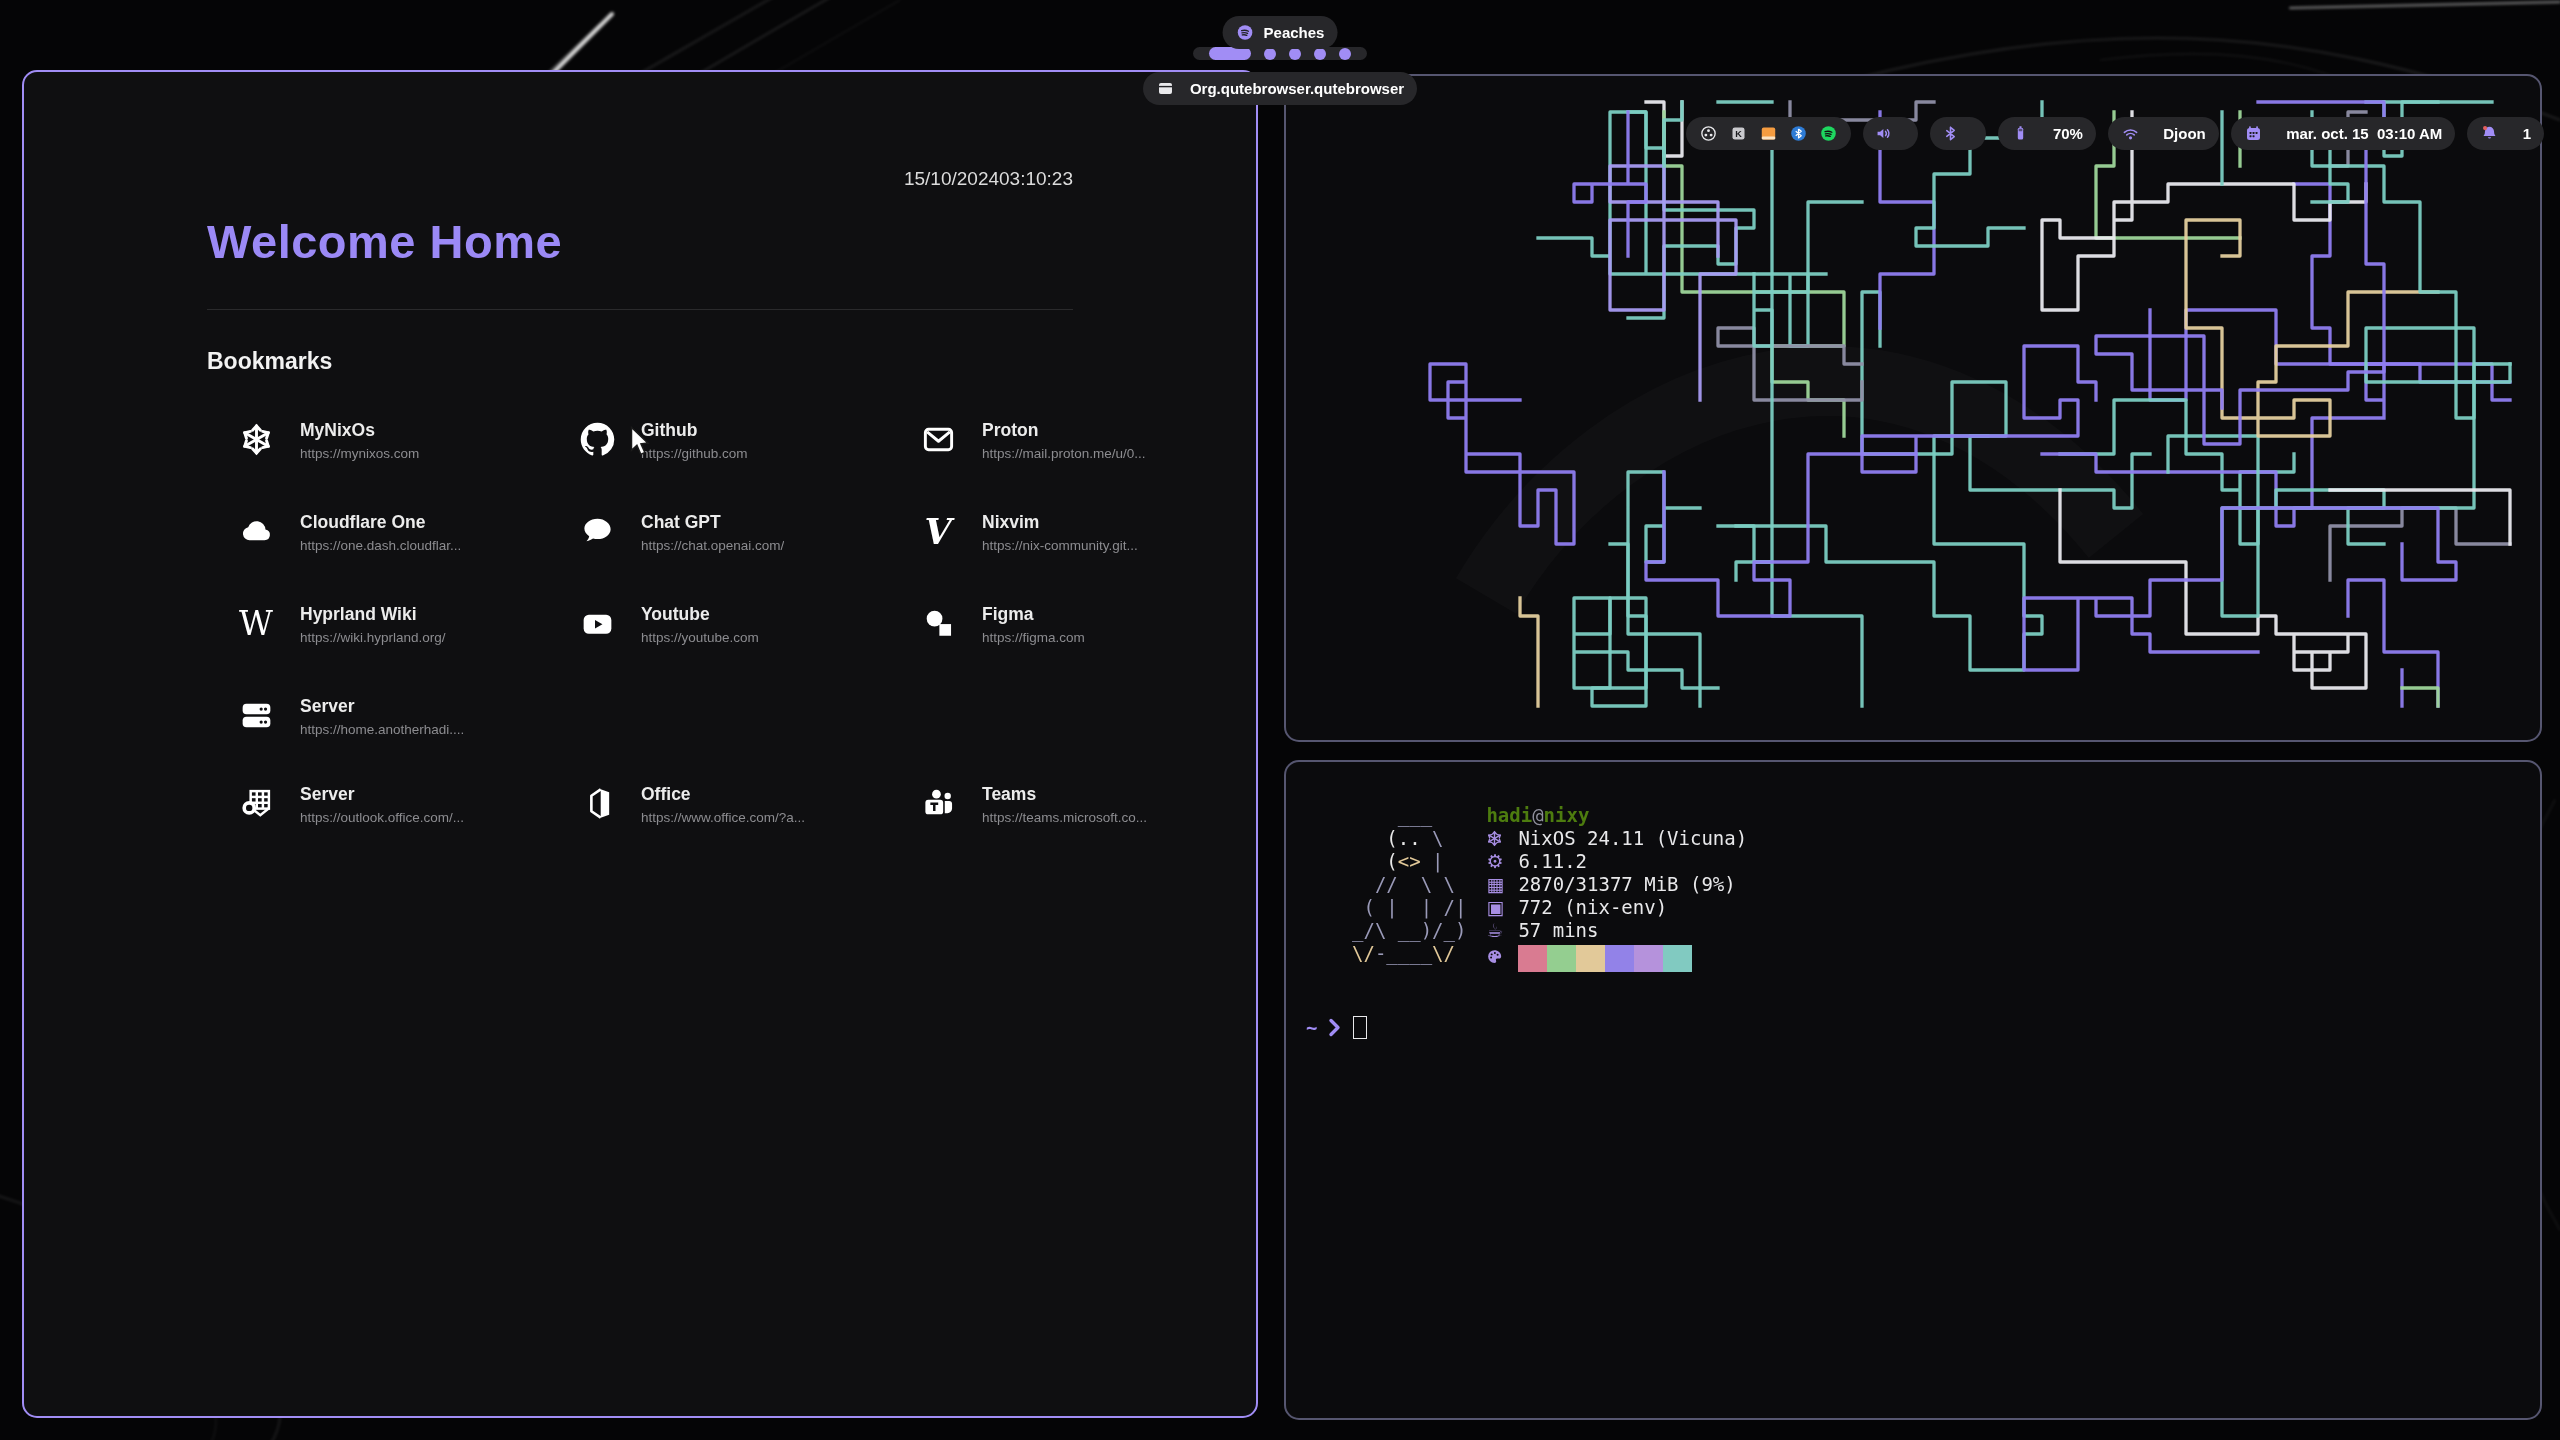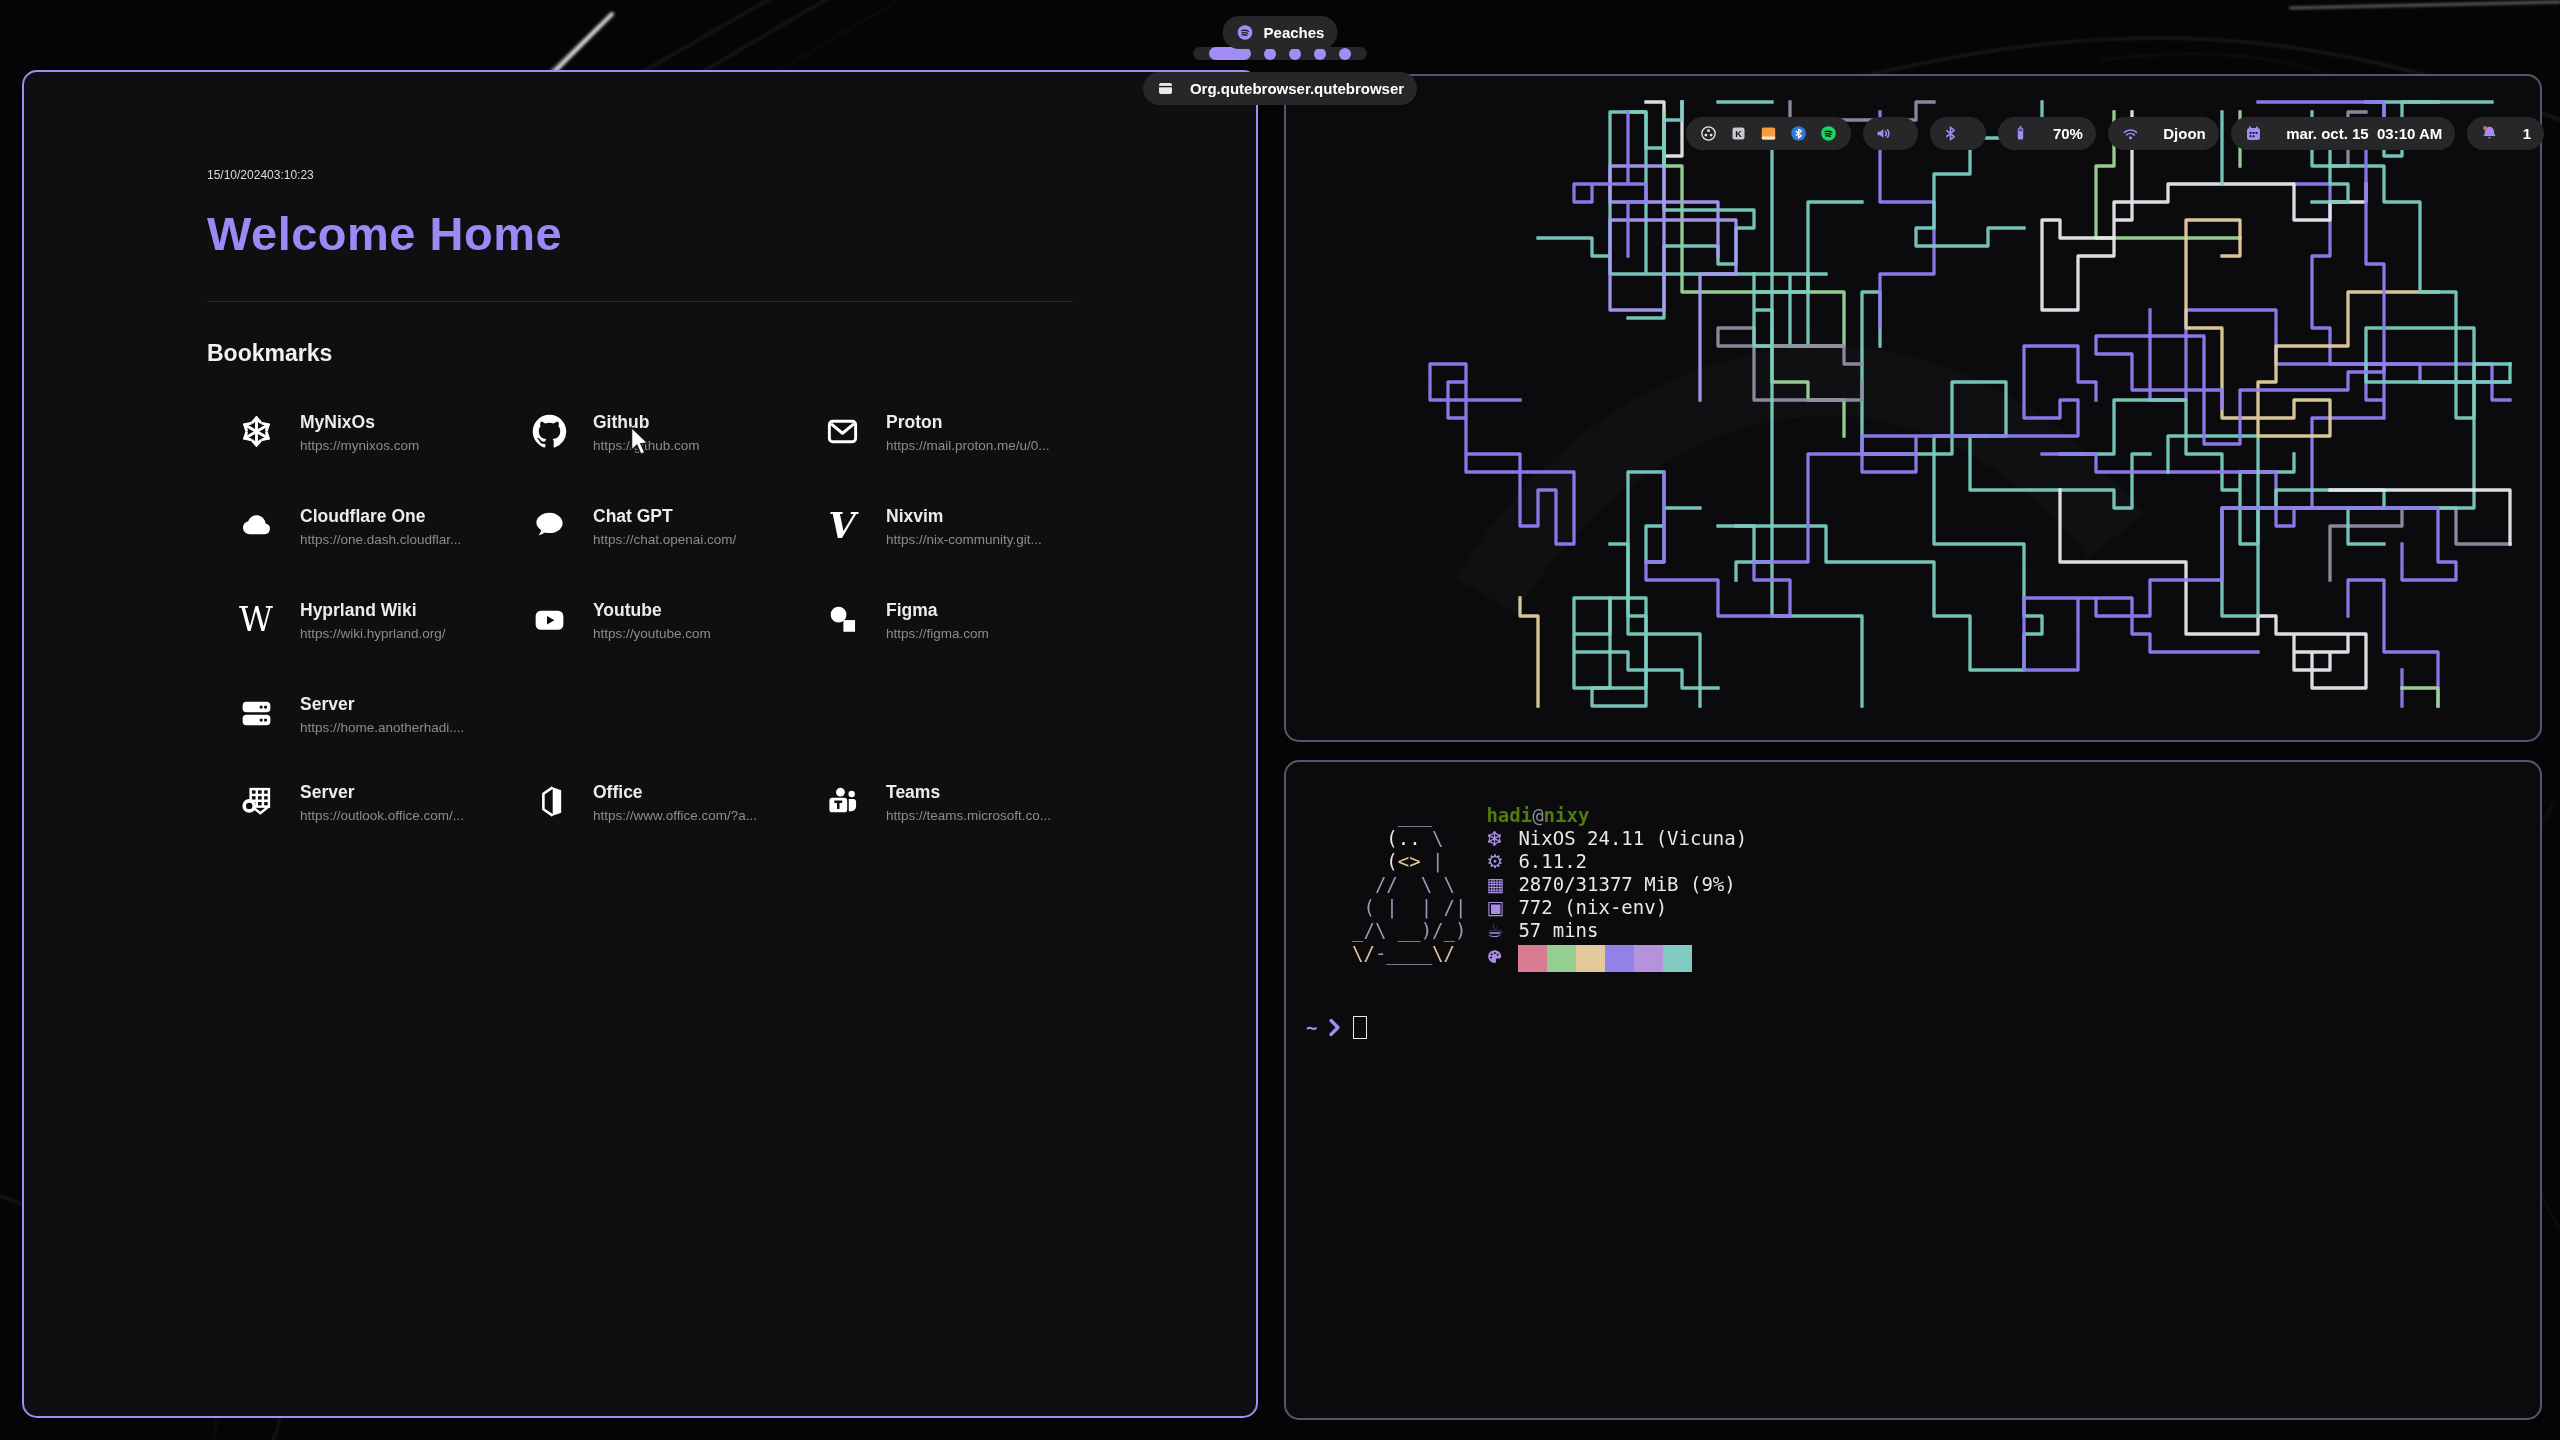--- a/index.html
+++ b/index.html
@@ -47,27 +47,27 @@
   #term-window {
     left:1284px; top:760px; width:1258px; height:660px;
     background:#0b0b0d; border:2px solid #565670; overflow:hidden; z-index:2;
     padding:42px 28px 0 20px;
     font-family:"DejaVu Sans Mono", monospace; font-size:19px; line-height:23px;
     color:#e8e8ea;
   }
 
   
   .sp-content { width:866px; margin:0 auto; padding-top:96px; }
-  .sp-daterow { display:flex; justify-content:flex-start; font-size:12px; color:#dcdcdc; }
+  .sp-daterow { display:flex; justify-content:flex-end; font-size:19px; color:#dcdcdc; }
   .sp-title { margin-top:24px; font-size:47px; font-weight:800; letter-spacing:.5px; color:#9b89f6; }
   .sp-divider { margin-top:40px; border-top:1px solid #2a2a2c; }
   .sp-heading { margin-top:38px; font-size:23px; font-weight:800; color:#f2f2f2; }
   .sp-grid {
     margin-top:44px; margin-left:30px;
-    display:grid; grid-template-columns:repeat(3,293px); row-gap:50px;
+    display:grid; grid-template-columns:repeat(3,293px); row-gap:50px;gap:48px;
   }
   .bm-item { display:flex; gap:25px; align-items:flex-start; min-height:44px; cursor:pointer; }
   .bm-icon { width:38px; height:40px; display:flex; align-items:center; justify-content:center; color:#fff; flex:none; }
   .bm-icon svg { width:35px; height:35px; }
   .bm-glyph-serif { font-family:"DejaVu Serif", serif; font-size:33px; color:#fff; line-height:1; }
   .bm-glyph-v { font-family:"DejaVu Serif", serif; font-style:italic; font-weight:bold; font-size:35px; color:#fff; line-height:1; }
   .bm-name { font-size:17.5px; font-weight:600; color:#ececec; padding-top:1px; }
   .bm-url { margin-top:5px; font-size:13.5px; color:#8c8c90; white-space:nowrap; max-width:205px; overflow:hidden; }
 
   

